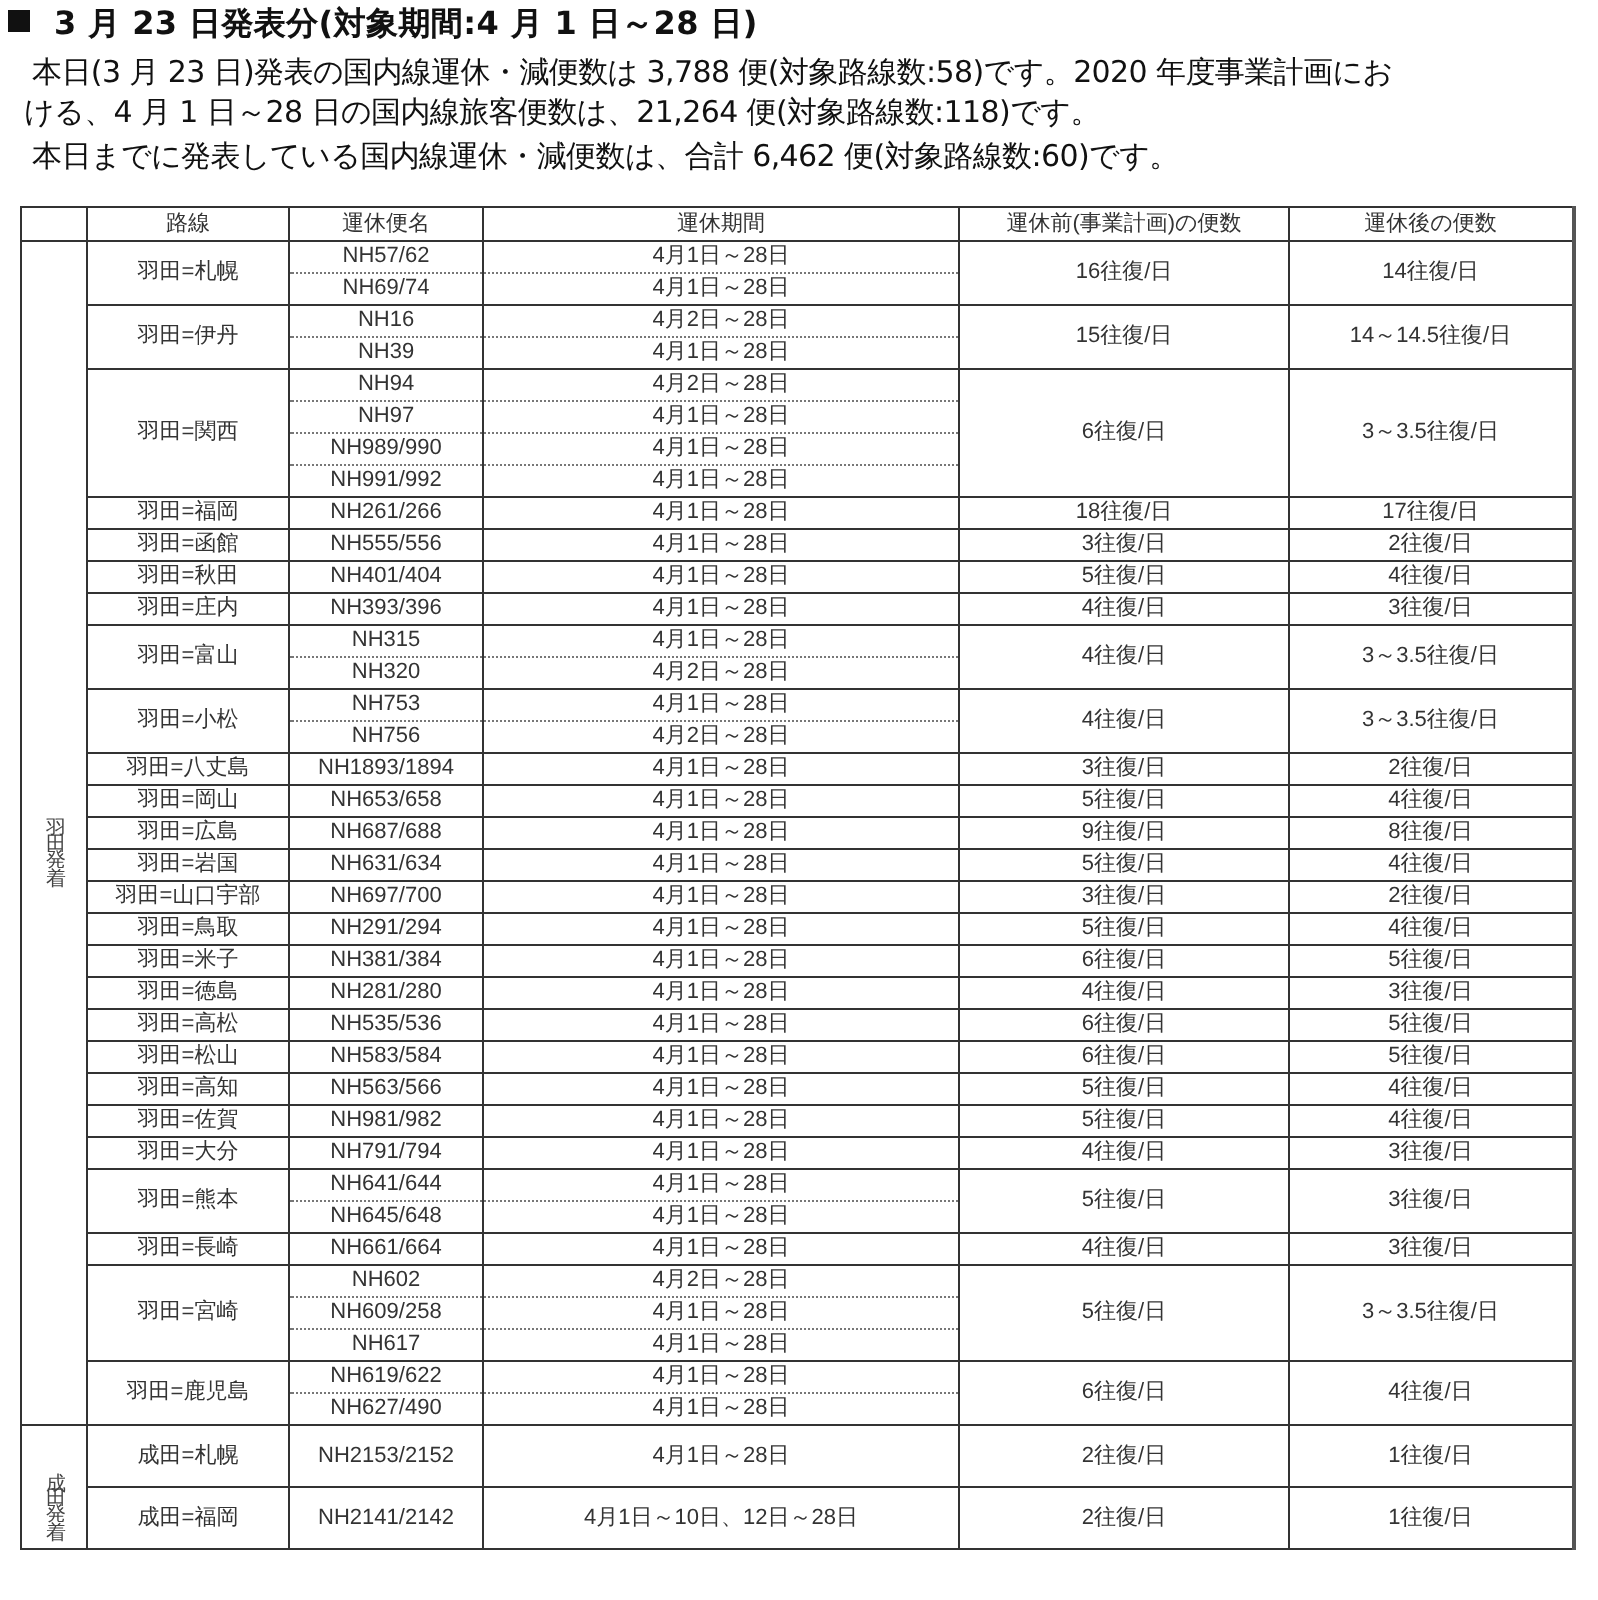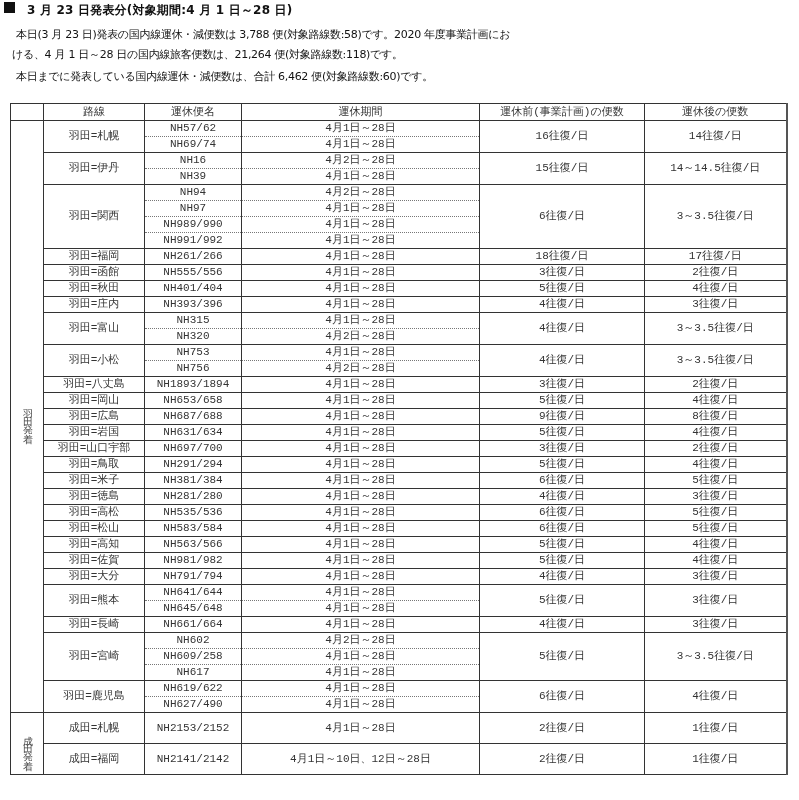--- a/index.html
+++ b/index.html
@@ -1,27 +1,27 @@
 <!DOCTYPE html>
 <html><head>
 <meta charset="utf-8">
 <style>
   html, body { margin:0; padding:0; background:#ffffff; }
   body { width:799px; height:800px; overflow:hidden; position:relative;
          font-family:"DejaVu Sans", "Liberation Sans", sans-serif; color:#222; }
-  .heading { position:absolute; left:4px; top:2px; font-size:12px; font-weight:bold; color:#111;
+  .heading { position:absolute; left:4px; top:2px; font-size:16px; font-weight:bold; color:#111;
              white-space:nowrap; letter-spacing:0.2px; }
   .heading .sq { display:inline-block; width:11px; height:11px; background:#111; margin-right:12px; vertical-align:1px; }
-  .para { position:absolute; left:0; font-size:11px; color:#111; white-space:nowrap; letter-spacing:-0.3px; }
+  .para { position:absolute; left:0; font-size:15px; color:#111; white-space:nowrap; letter-spacing:-0.3px; }
   .p1 { top:27px; left:16px; }
   .p2 { top:47px; left:0px;margin-left:12px; }
   .p3 { top:69px; left:16px; }
 
   table.grid { position:absolute; left:10px; top:103px; border-collapse:collapse; table-layout:fixed;
-               font-family:Liberation Mono, monospace; font-size:11px; color:#333; }
+               font-family:Liberation Sans, sans-serif; font-size:11px; color:#333; }
   table.grid td, table.grid th { border:1px solid #333; padding:0; text-align:center; vertical-align:middle;
                font-weight:normal; white-space:nowrap; overflow:hidden; line-height:15px; height:15px; }
   table.grid th { height:16px; line-height:16px; }
   table.grid td.dot-b { border-bottom:1px dotted #777; }
   table.grid td.dot-t { border-top:1px dotted #777; }
   table.grid td.grp { writing-mode:vertical-rl; text-orientation:upright; letter-spacing:8px; font-size:10px; color:#444; }
   .outer-r { border-right:2px solid #555 !important; }
 </style>
 </head>
 <body>

